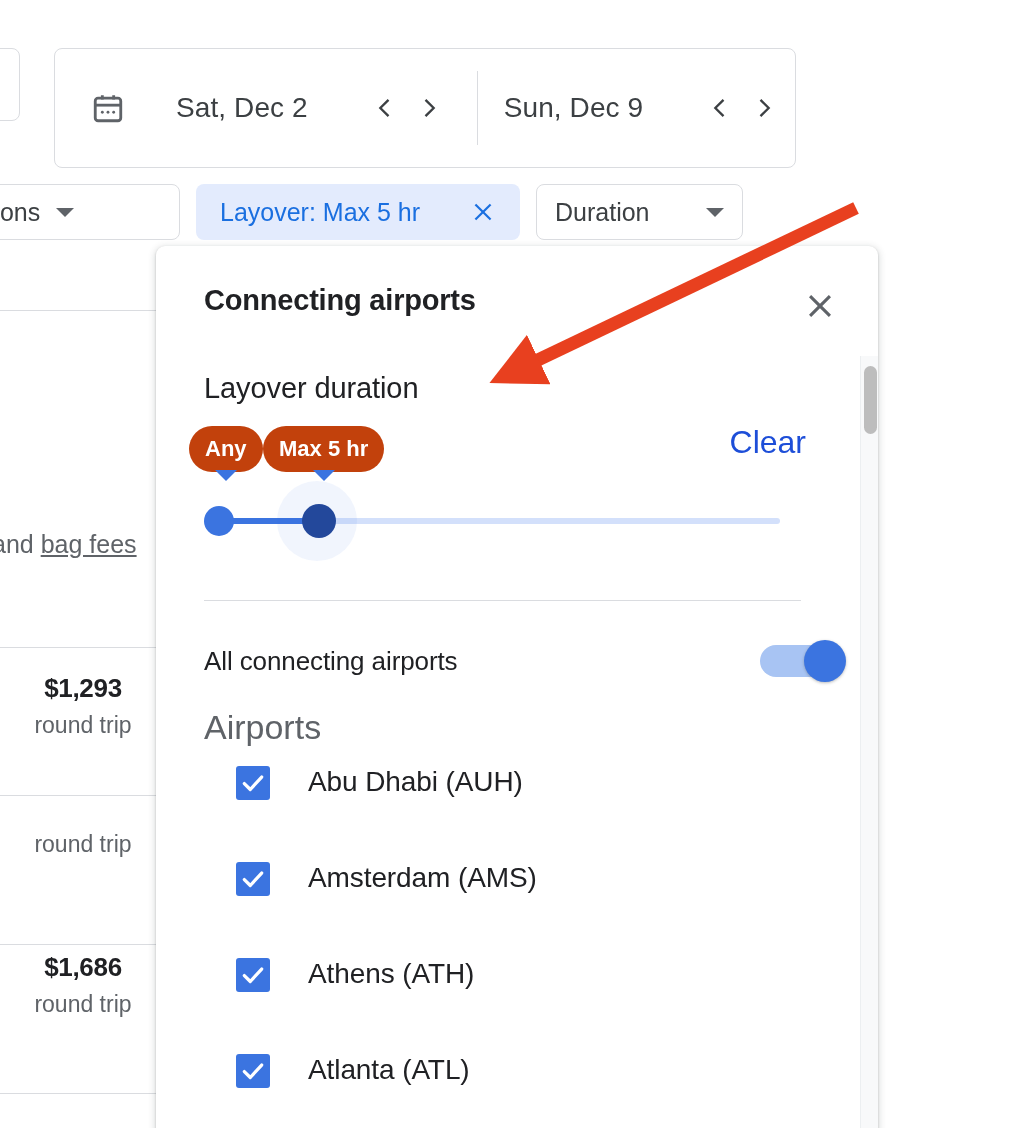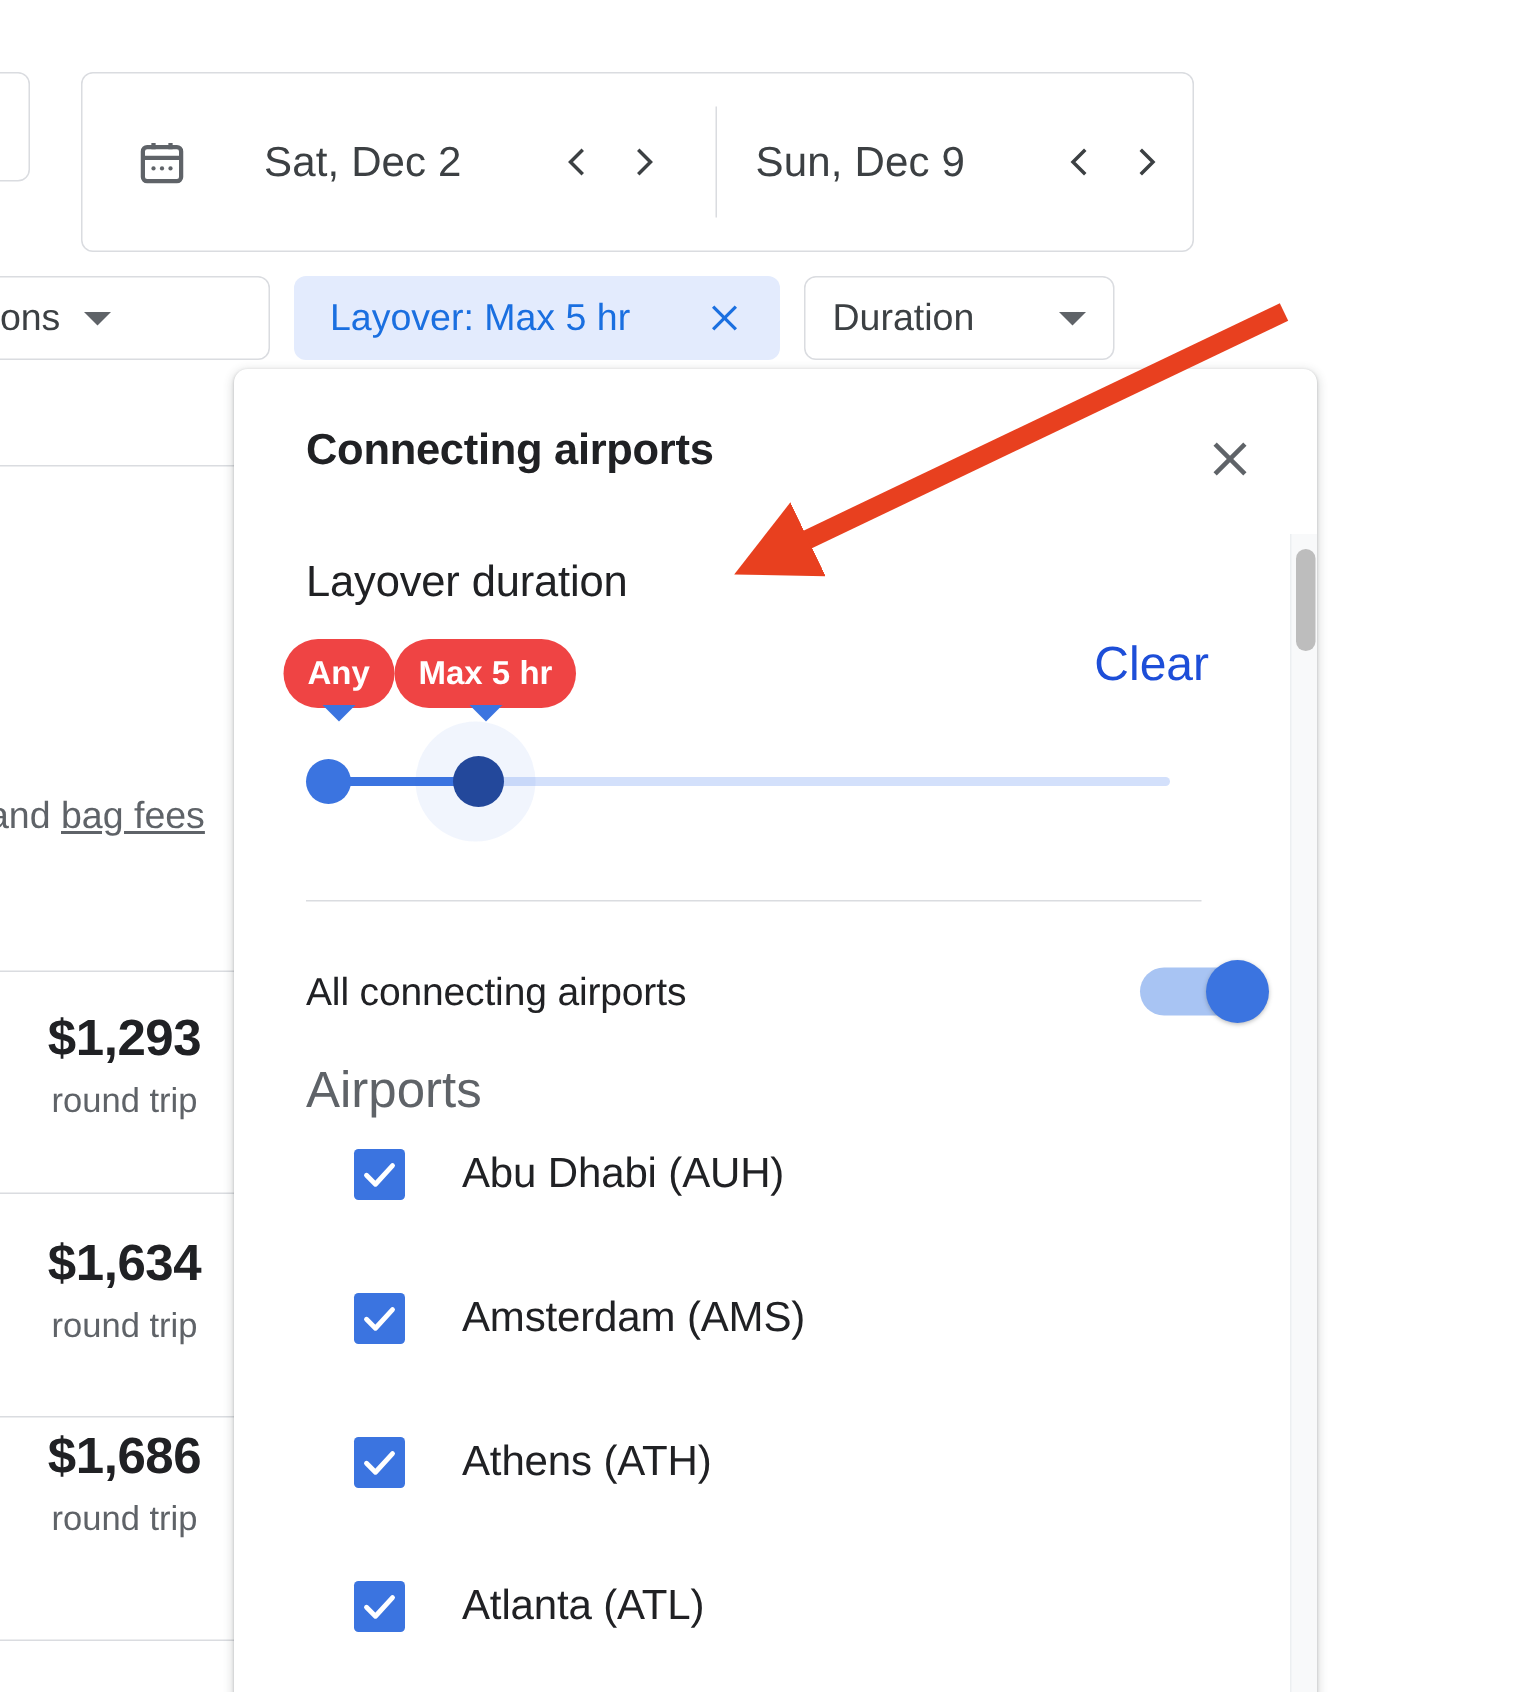--- a/index.html
+++ b/index.html
@@ -144,21 +144,21 @@
     white-space: nowrap;
   }
   .bagfees u { text-decoration: underline; }
   .price-cell {
     position: absolute;
     left: 0;
     width: 166px;
     text-align: center;
   }
   .price {
-    font-size: 34px;
+    font-size: 26px;
     font-weight: bold;
     color: #202124;
     letter-spacing: -.3px;
   }
   .price-sub {
     font-size: 23px;
     color: #5f6368;
     margin-top: 8px;
   }
   .hline {
@@ -259,21 +259,21 @@
     height: 30px;
     border-radius: 50%;
   }
   .knob-lo { left: 0px;   background: #3b74e0; }
   .knob-hi { left: 98px;  background: #23489b; width: 34px; height: 34px; top: 3px; }
 
   .bubble {
     position: absolute;
     height: 46px;
     border-radius: 23px;
-    background: #ef4444;
+    background: #c2410c;
     color: #fff;
     font-size: 22px;
     font-weight: bold;
     display: flex;
     align-items: center;
     justify-content: center;
     padding: 0 16px;
     box-sizing: border-box;
     white-space: nowrap;
   }
@@ -489,21 +489,20 @@
   <div class="bagfees"><span>and </span><u>bag fees</u></div>
 
   <div class="hline" style="top:647px;"></div>
   <div class="price-cell" style="top:673px;">
     <div class="price">$1,293</div>
     <div class="price-sub">round trip</div>
   </div>
 
   <div class="hline" style="top:795px;"></div>
   <div class="price-cell" style="top:823px;">
-    <div class="price">$1,634</div>
     <div class="price-sub">round trip</div>
   </div>
 
   <div class="hline" style="top:944px;"></div>
   <div class="price-cell" style="top:952px;">
     <div class="price">$1,686</div>
     <div class="price-sub">round trip</div>
   </div>
 
   <div class="hline" style="top:1093px;"></div>

